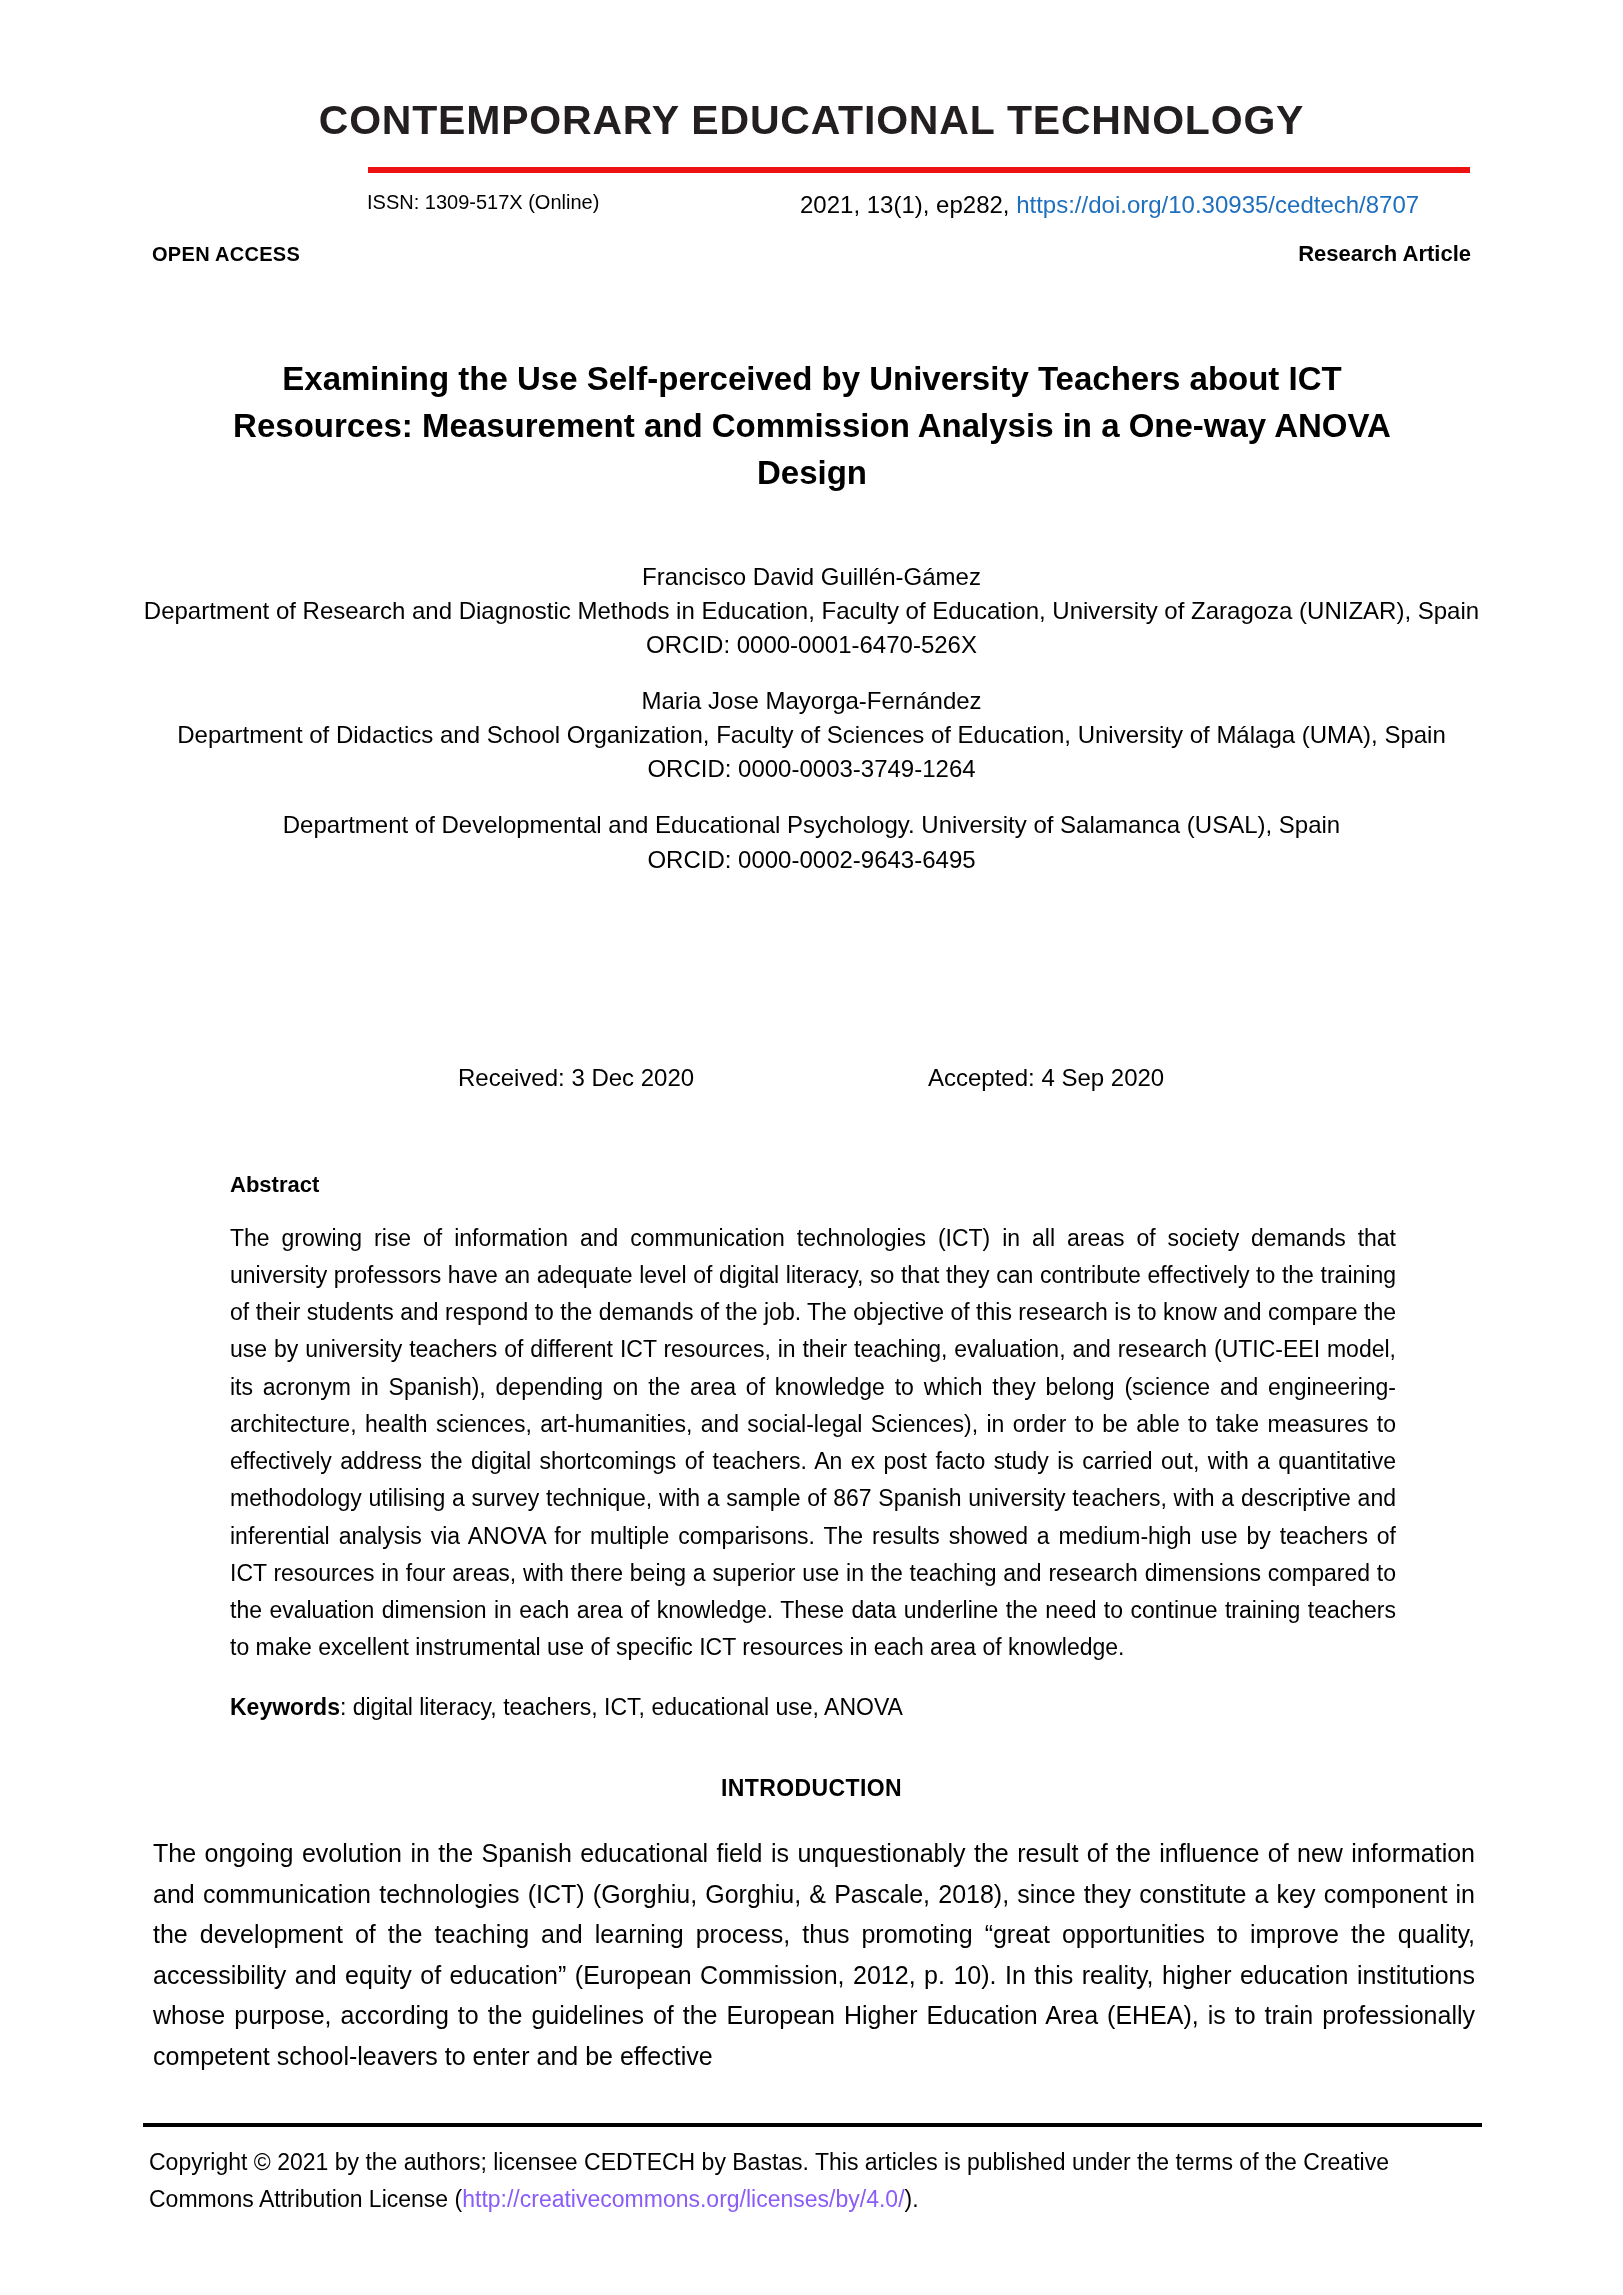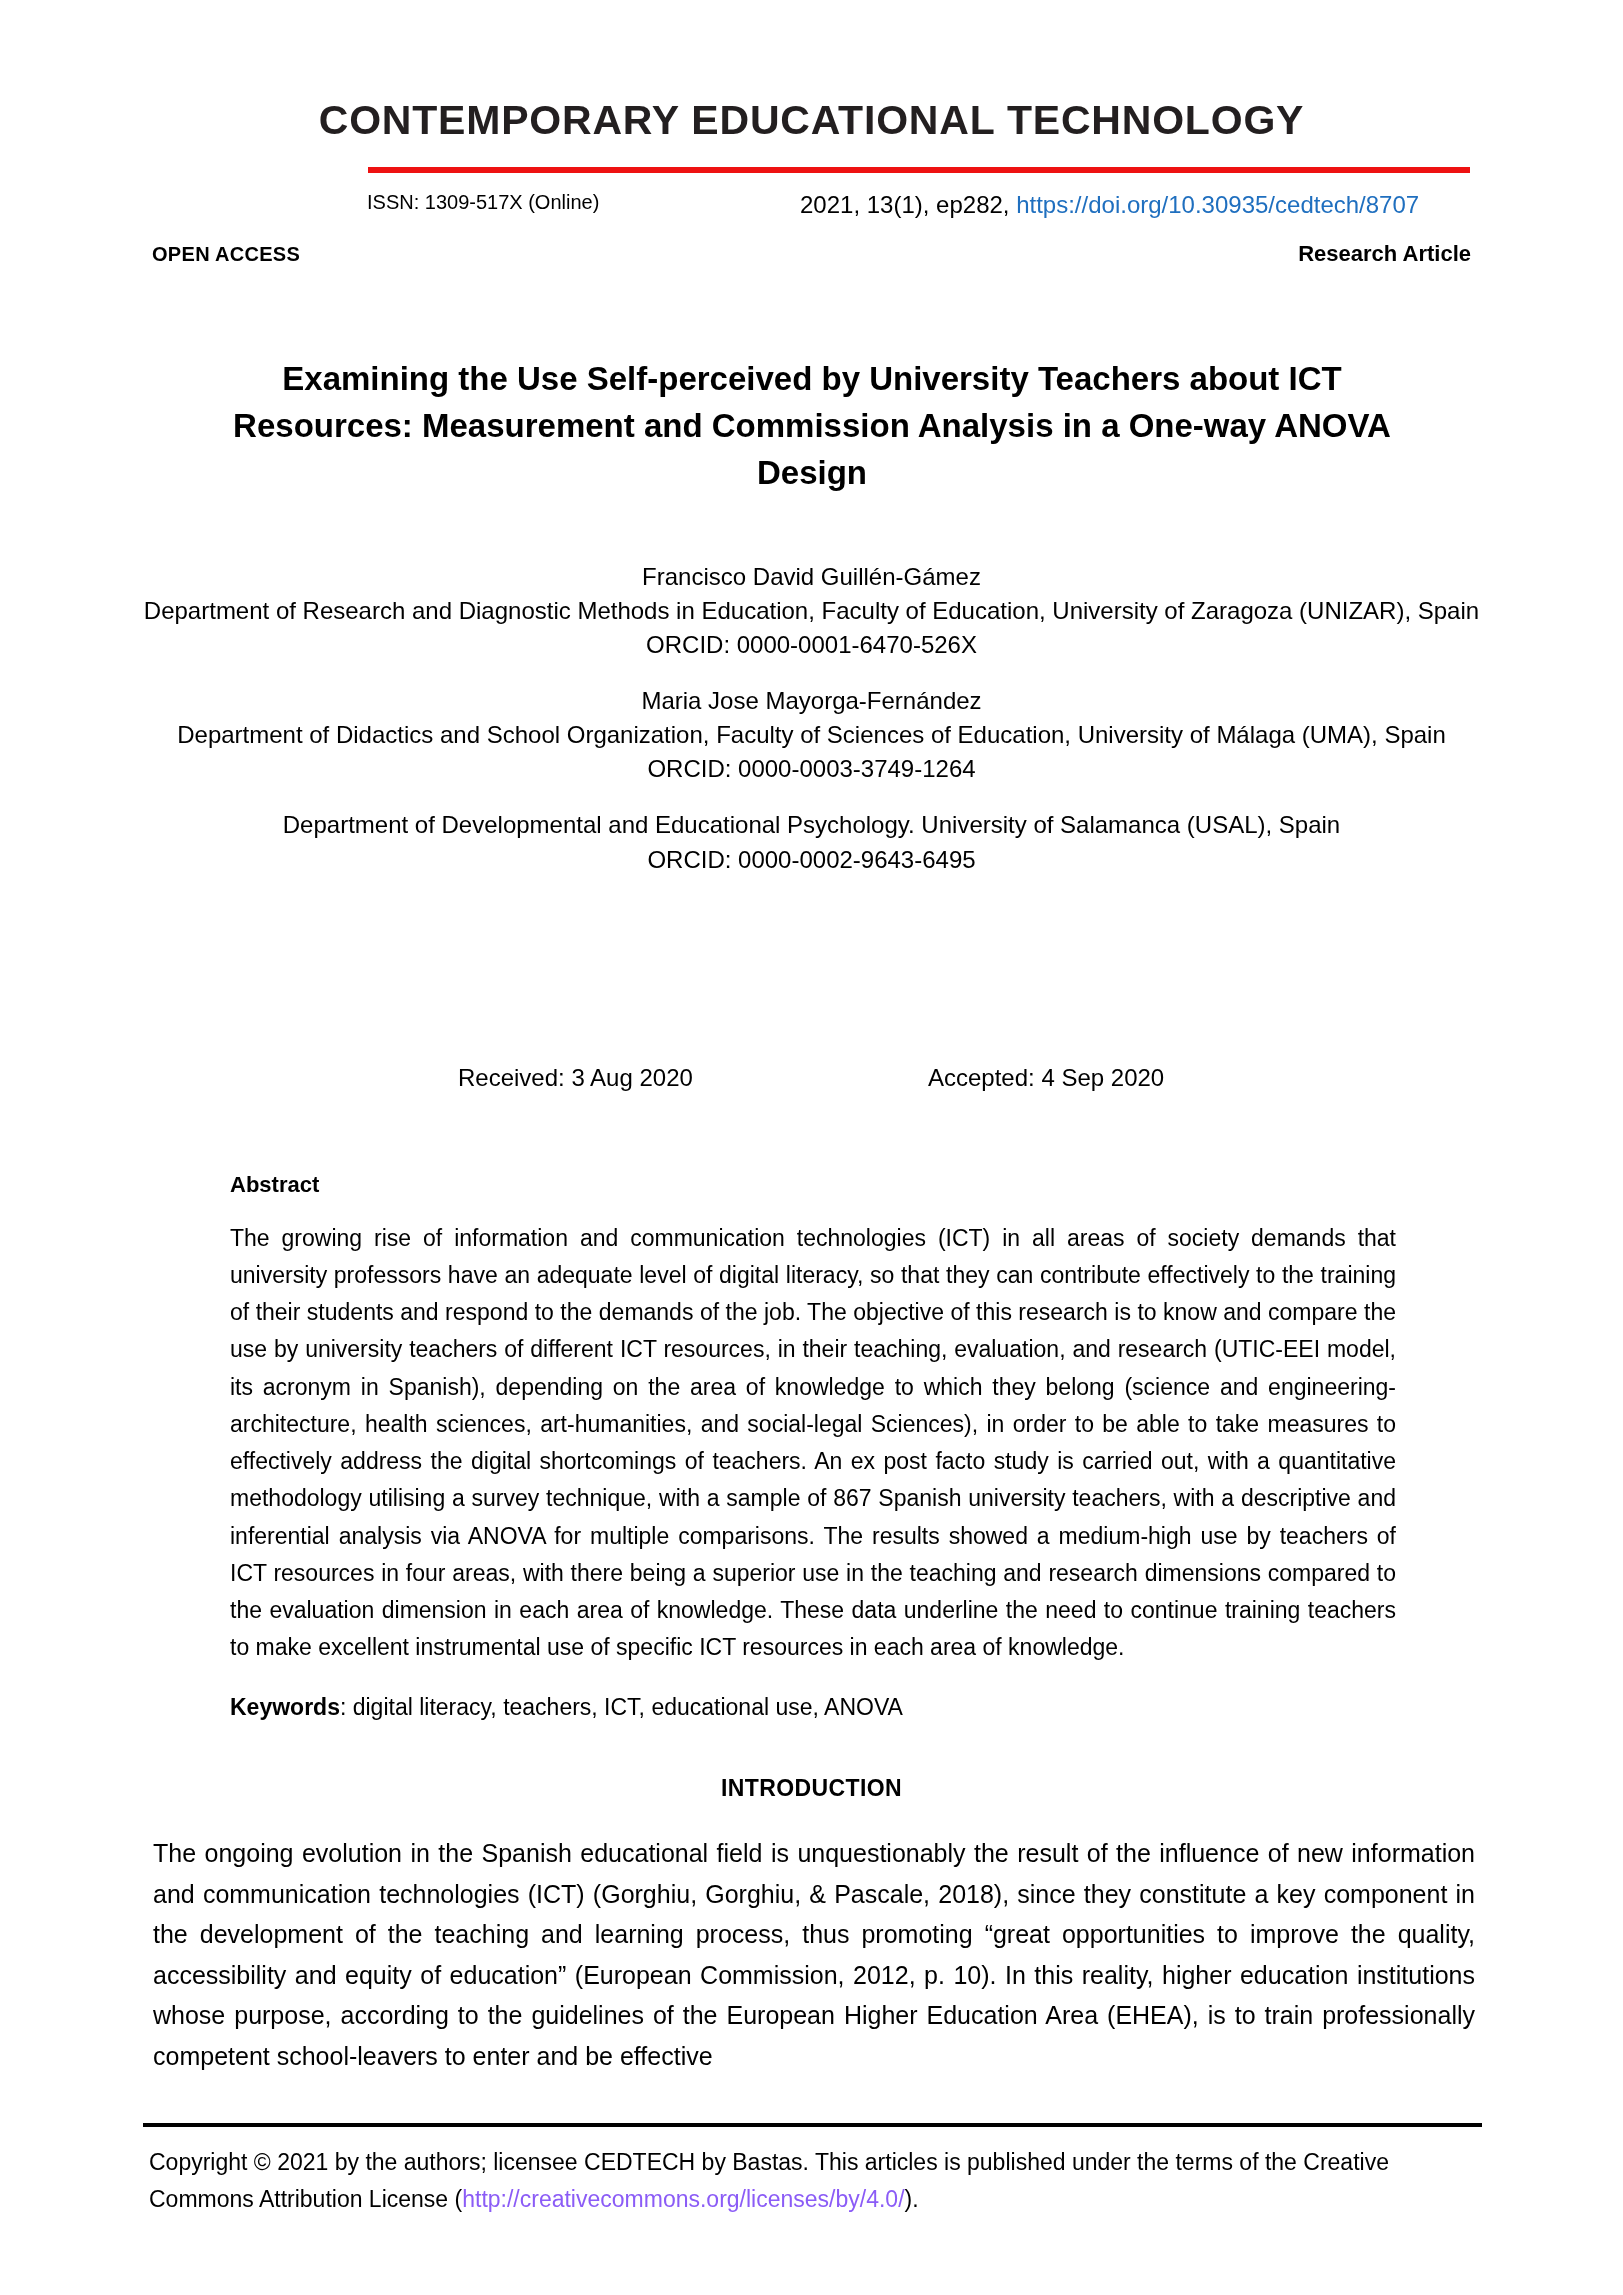--- a/index.html
+++ b/index.html
@@ -245,21 +245,21 @@
       <div class="author-affil">Department of Didactics and School Organization, Faculty of Sciences of Education, University of Málaga (UMA), Spain</div>
       <div class="author-orcid">ORCID: 0000-0003-3749-1264</div>
     </div>
     <div class="author-block">
       <div class="author-affil">Department of Developmental and Educational Psychology. University of Salamanca (USAL), Spain</div>
       <div class="author-orcid">ORCID: 0000-0002-9643-6495</div>
     </div>
   </div>
 
   <div class="dates">
-    <span class="date-received">Received: 3 Aug 2020</span>
+    <span class="date-received">Received: 3 Dec 2020</span>
     <span class="date-accepted">Accepted: 4 Sep 2020</span>
   </div>
 
   <div class="abstract-wrap">
     <div class="abstract-heading">Abstract</div>
     <div class="abstract-body">The growing rise of information and communication technologies (ICT) in all areas of society demands that university professors have an adequate level of digital literacy, so that they can contribute effectively to the training of their students and respond to the demands of the job. The objective of this research is to know and compare the use by university teachers of different ICT resources, in their teaching, evaluation, and research (UTIC-EEI model, its acronym in Spanish), depending on the area of knowledge to which they belong (science and engineering-architecture, health sciences, art-humanities, and social-legal Sciences), in order to be able to take measures to effectively address the digital shortcomings of teachers. An ex post facto study is carried out, with a quantitative methodology utilising a survey technique, with a sample of 867 Spanish university teachers, with a descriptive and inferential analysis via ANOVA for multiple comparisons. The results showed a medium-high use by teachers of ICT resources in four areas, with there being a superior use in the teaching and research dimensions compared to the evaluation dimension in each area of knowledge. These data underline the need to continue training teachers to make excellent instrumental use of specific ICT resources in each area of knowledge.</div>
     <div class="keywords"><b>Keywords</b><span>: digital literacy, teachers, ICT, educational use, ANOVA</span></div>
   </div>
 
   <div class="section-heading">INTRODUCTION</div>

